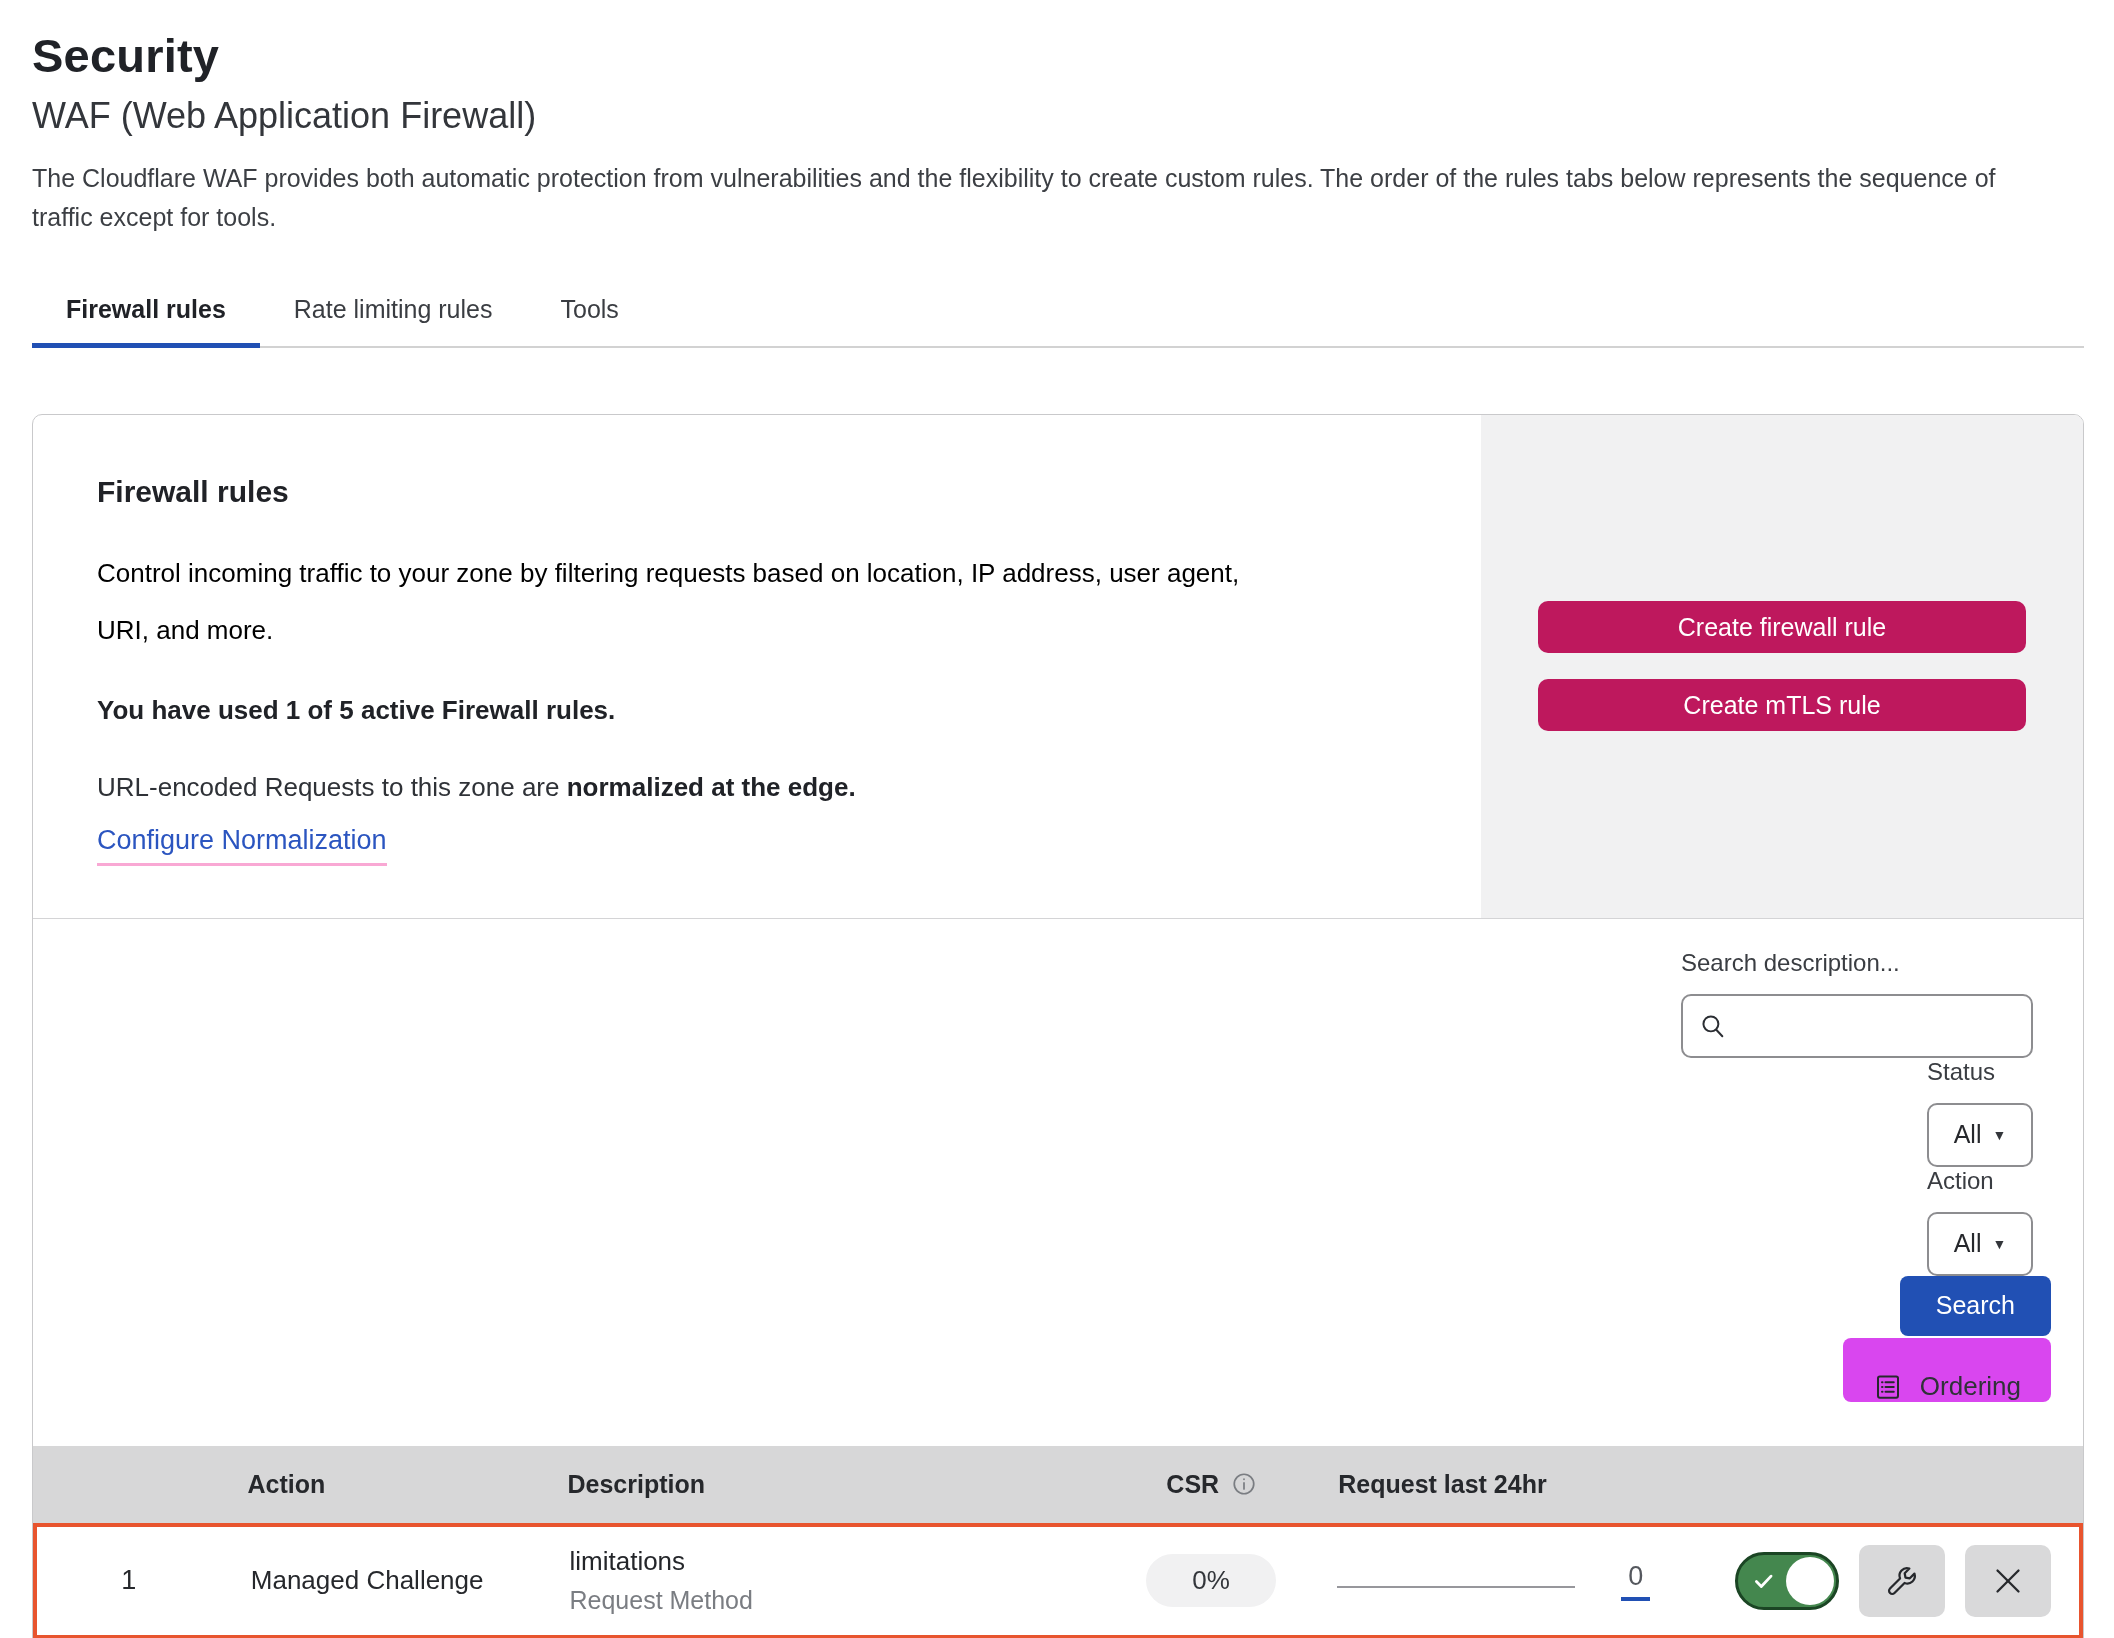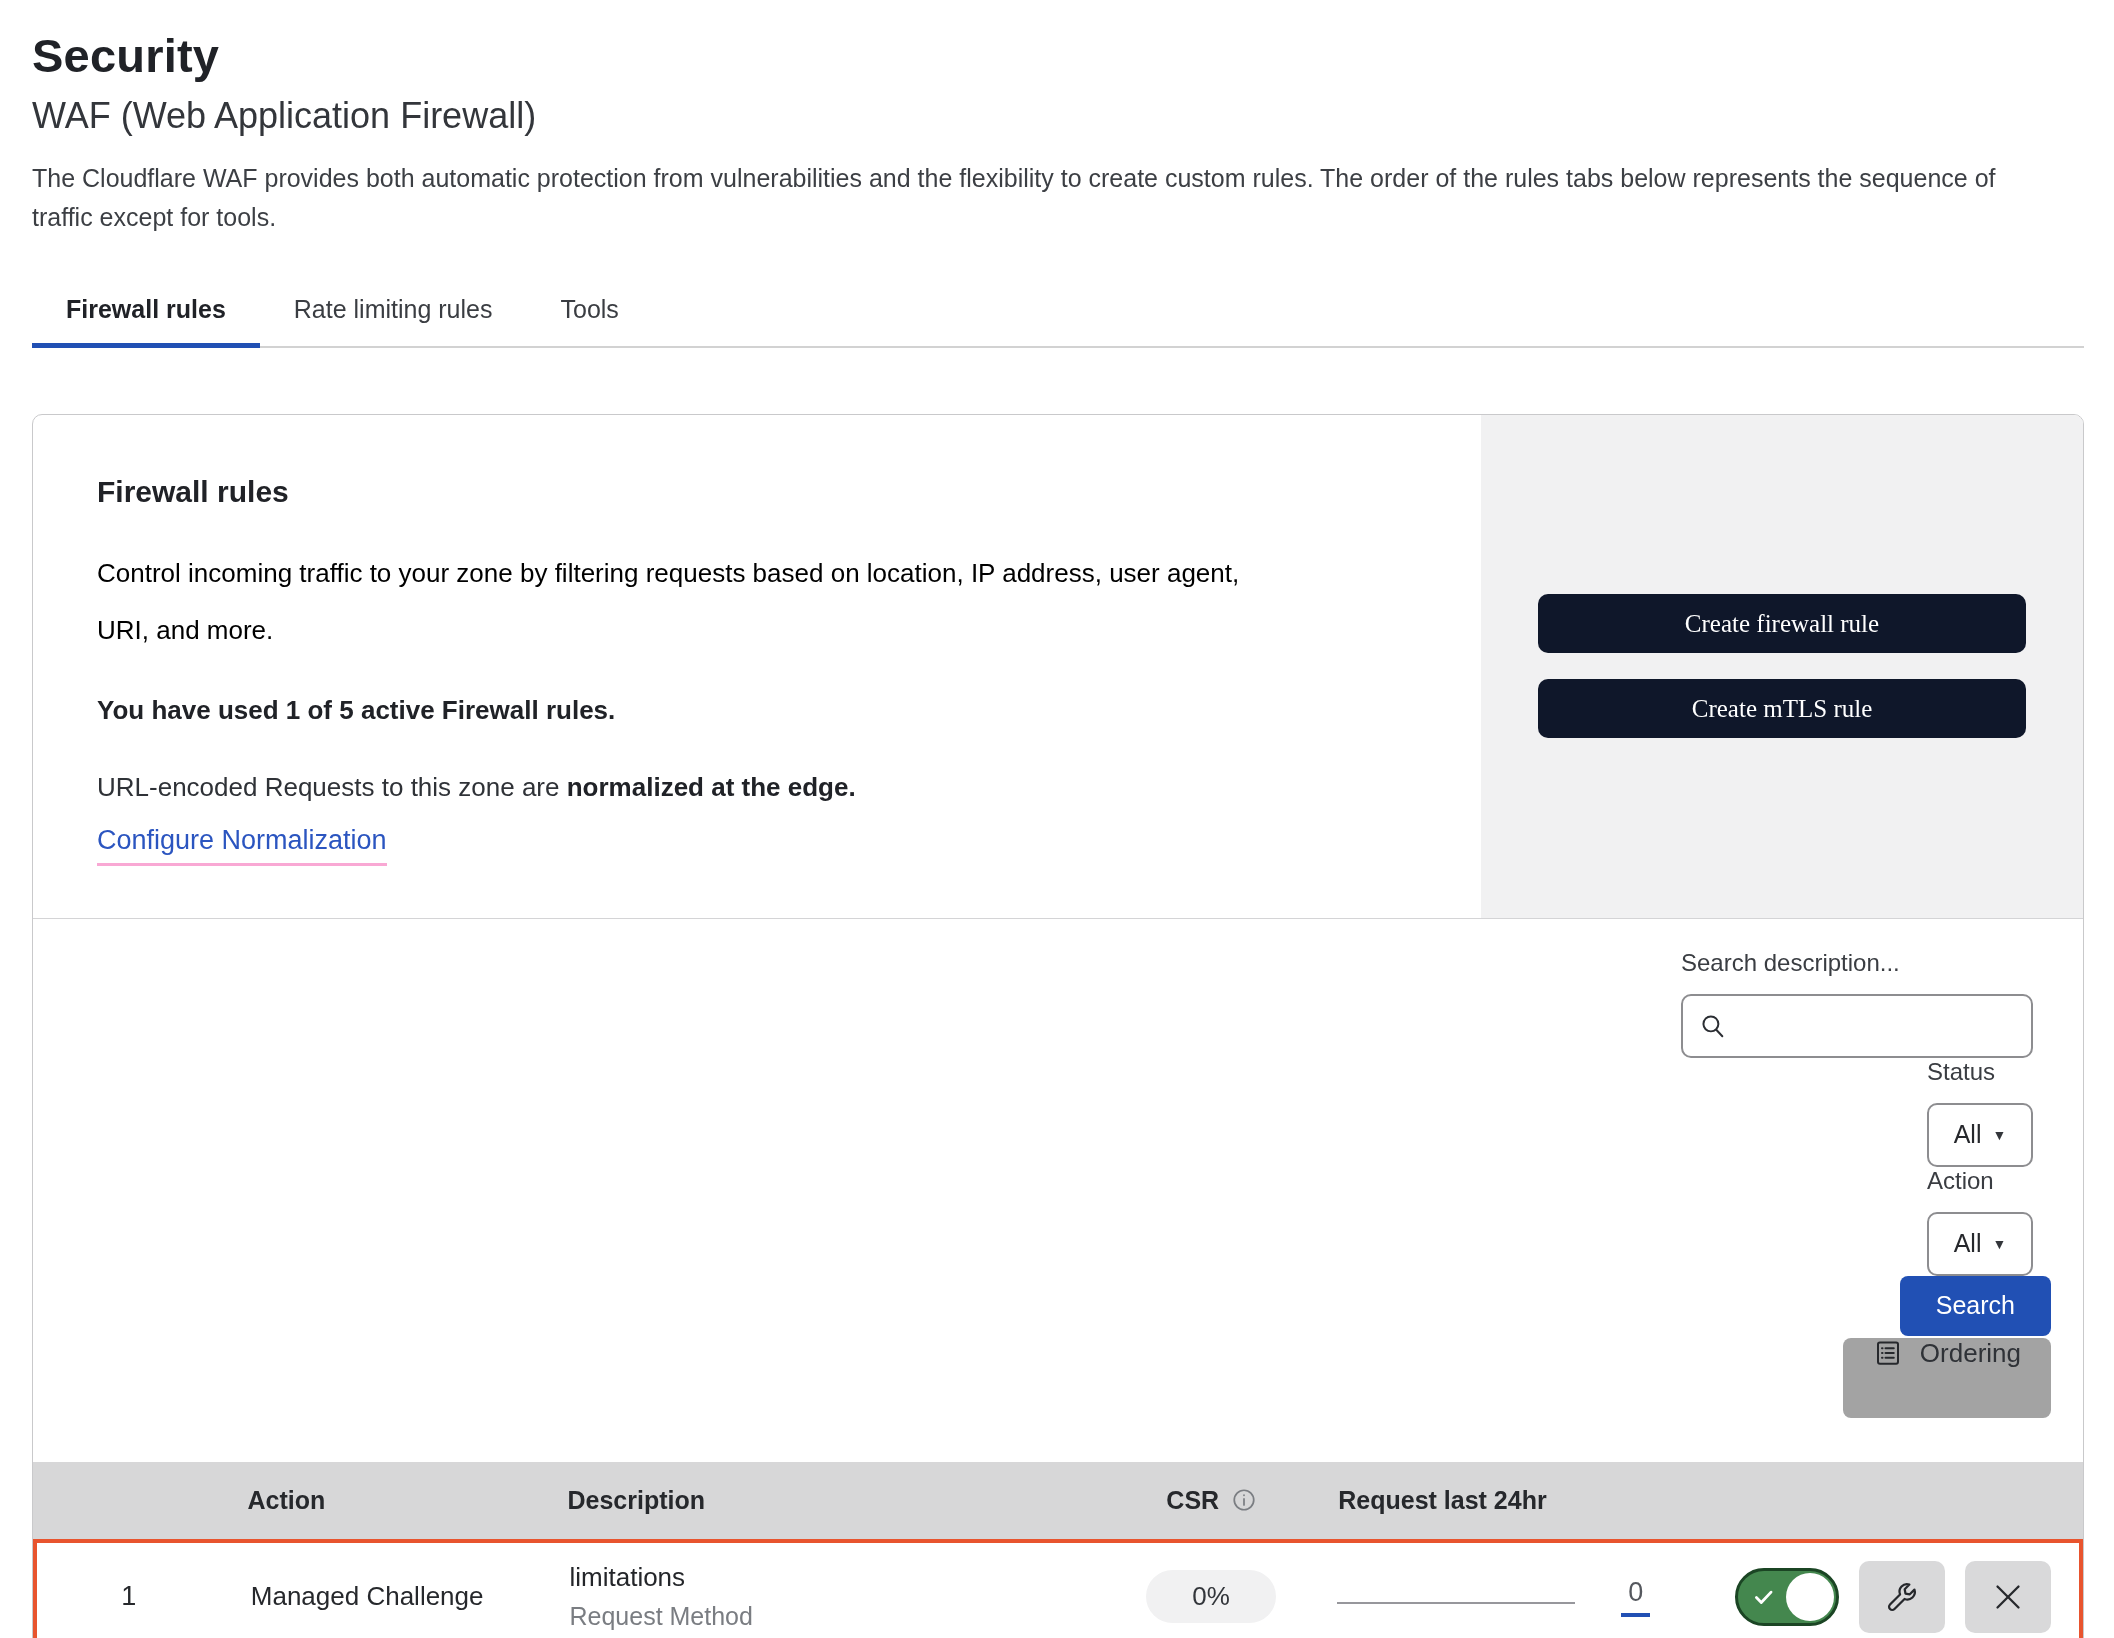--- a/index.html
+++ b/index.html
@@ -31,35 +31,35 @@
   .card-top-left { flex: 1; padding: 60px 64px 52px; }
   .panel-title { font-size: 30px; font-weight: 700; color: #202227; margin: 0 0 36px; }
   .panel-desc { font-size: 26px; line-height: 2.2; color: #000000; margin: 0 0 36px; max-width: 1180px; }
   .panel-usage { font-size: 26px; font-weight: 700; color: #202227; margin: 0 0 46px; }
   .panel-norm { font-size: 26px; color: #2f3237; margin: 0 0 22px; }
   .panel-norm .bold { font-weight: 700; color: #202227; }
   .panel-link { display: inline-block; font-size: 27px; color: #2b55c0; text-decoration: none; border-bottom: 3px solid #f9a8d4; padding-bottom: 7px; cursor: pointer; }
 
   .card-top-right { width: 602px; background: #f1f1f2; display: flex; flex-direction: column; justify-content: center; gap: 26px; padding: 0 57px; }
   .btn-primary {
-    display: block; width: 100%; height: 59px;
-    background: #0f172a; color: #fff; border: none; border-radius: 10px;
-    font-size: 25px; font-family: Liberation Serif, serif; cursor: pointer;
+    display: block; width: 100%; height: 52px;
+    background: #be185d; color: #fff; border: none; border-radius: 10px;
+    font-size: 25px; font-family: Liberation Sans, sans-serif; cursor: pointer;
   }
 
   
   .filter-row { display: flex; align-items: flex-end; padding: 30px 32px 44px; flex-direction: column; }
   .field { margin-right: 18px; }
   .field-label { display: block; font-size: 24px; color: #3a3d42; margin-bottom: 17px; }
   .search-box { width: 352px; height: 64px; border: 2px solid #8d8d90; border-radius: 10px; display: flex; align-items: center; padding: 0 16px; background:#fff; }
   .search-box input { border: none; outline: none; flex: 1; font-size: 25px; font-family: inherit; margin-left: 12px; min-width: 0; background: transparent; }
   .select-box { width: 106px; height: 64px; border: 2px solid #8d8d90; border-radius: 10px; display: flex; align-items: center; justify-content: center; gap: 11px; font-size: 25px; color: #26282c; background:#fff; cursor: pointer; }
   .caret { font-size: 14px; color: #33363b; }
   .btn-search { height: 60px; padding: 0 36px; margin-left: 26px; margin-bottom: 2px; background: #2150b4; color: #fff; border: none; border-radius: 8px; font-size: 25px; font-family: inherit; cursor: pointer; }
-  .btn-ordering { margin-left: auto; height: 80px; display: flex; align-items: flex-start; gap: 17px; padding: 0 30px; background: #a3a3a3; color: #2f3237; border: none; border-radius: 8px; font-size: 26px; font-family: inherit; cursor: pointer; }
+  .btn-ordering { margin-left: auto; height: 64px; display: flex; align-items: flex-end; gap: 17px; padding: 0 30px; background: #d946ef; color: #2f3237; border: none; border-radius: 8px; font-size: 26px; font-family: inherit; cursor: pointer; }
 
   
   .thead { display: flex; align-items: center; background: #d7d7d8; height: 77px; font-size: 25px; font-weight: 700; color: #26282c; }
   .col-index   { width: 9%;    display: flex; justify-content: center; }
   .col-action  { width: 16%;   padding-left: 30px; }
   .col-desc    { width: 27.5%; padding-left: 22px; }
   .col-csr     { width: 10%;   display: flex; justify-content: center; align-items: center; gap: 12px; }
   .col-activity{ width: 20%;   padding-left: 24px; }
   .col-controls{ width: 17.5%; }
 

